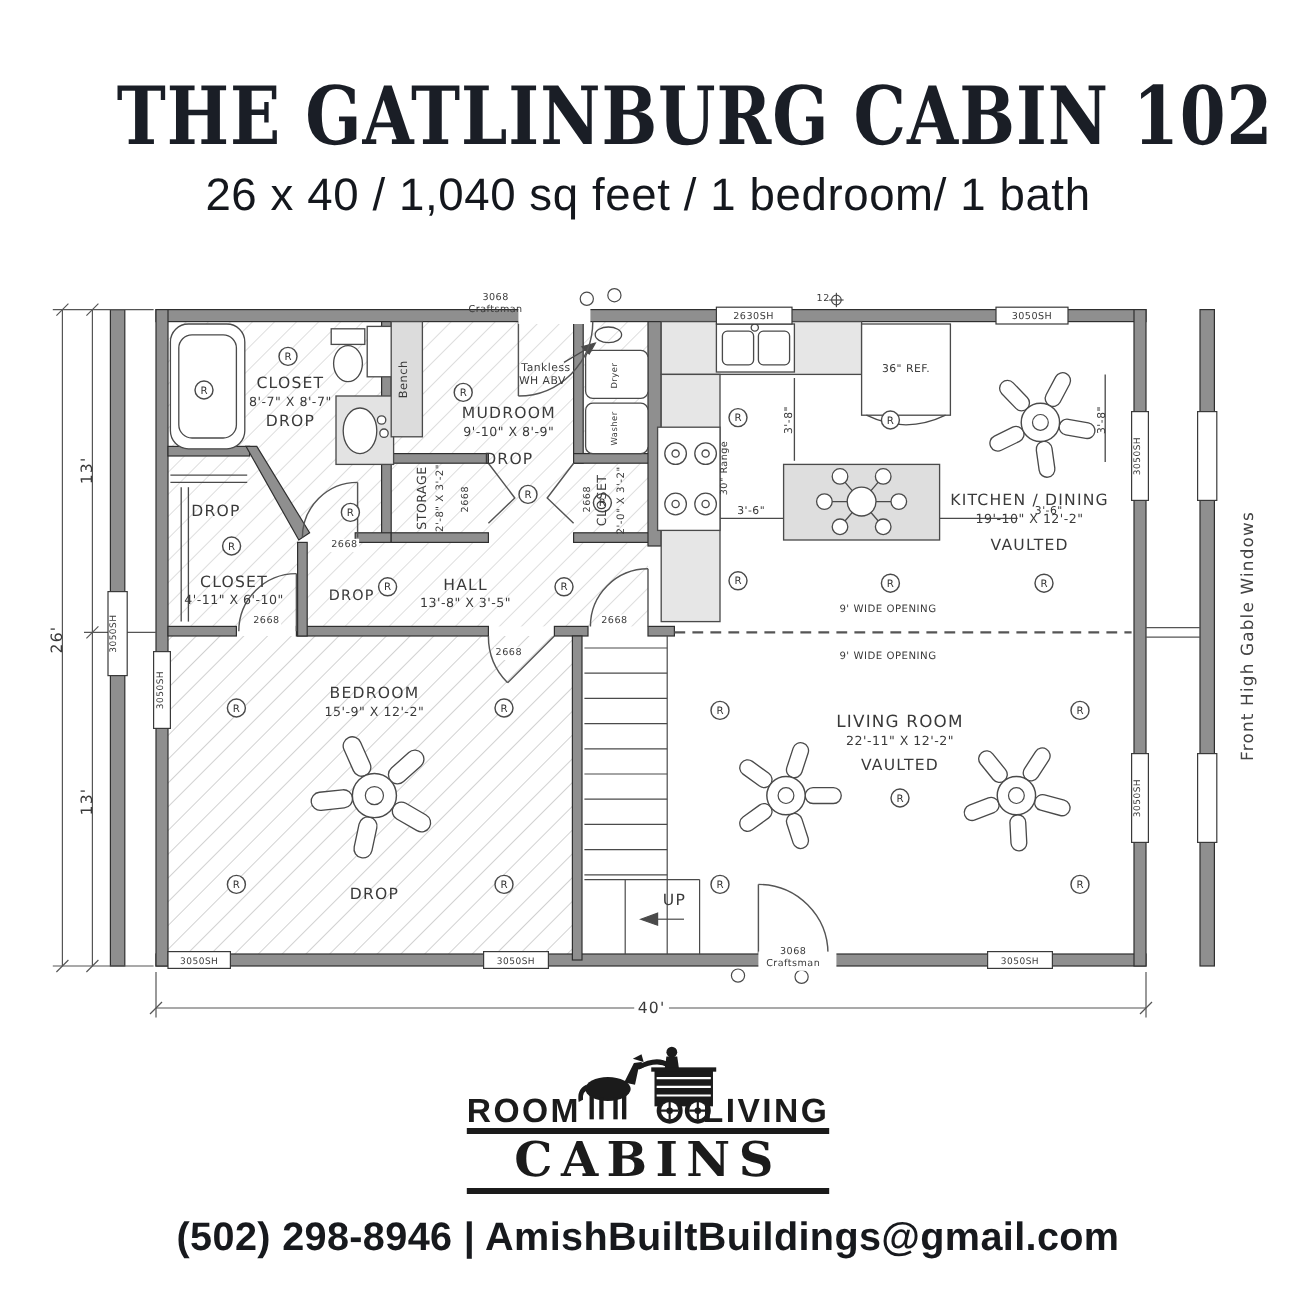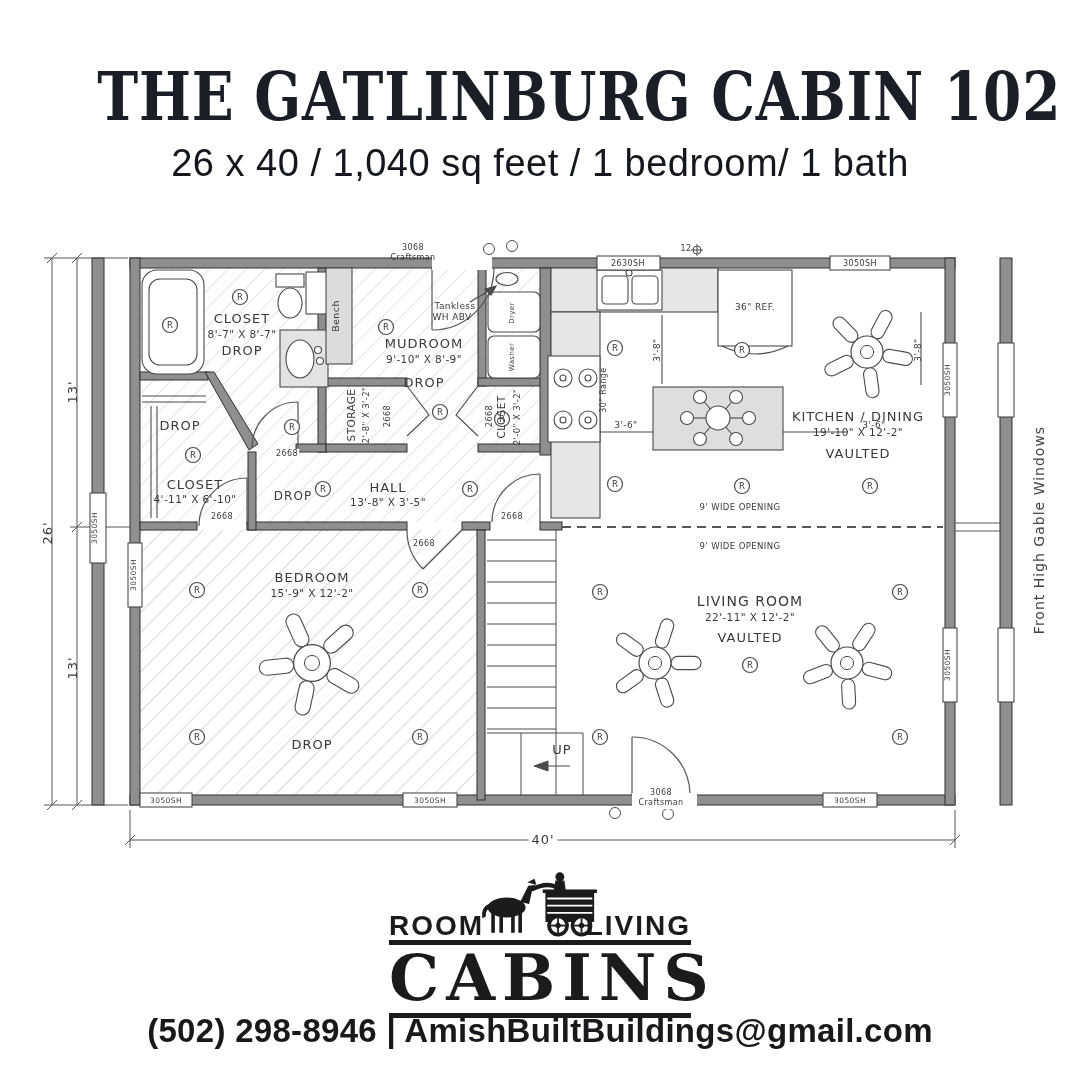--- a/index.html
+++ b/index.html
@@ -12,21 +12,21 @@
   .subtitle{margin-top:10px;font-size:38px;color:#14171d;letter-spacing:.5px;white-space:nowrap;}
   #plan-svg{position:absolute;left:0;top:0;}
   .logo{position:absolute;left:50%;top:866px;transform:translateX(-50%);width:302px;}
   .logo-row{position:relative;height:74px;}
   .logo-word{position:absolute;bottom:2px;font-weight:800;font-size:28px;letter-spacing:2px;
              color:#1b1b1b;line-height:.9;}
   .logo-word.left{left:0;}
   .logo-word.right{right:0;}
   .logo-horse{position:absolute;left:50%;bottom:0;transform:translateX(-50%);}
   .logo-bar{height:5px;background:#1b1b1b;}
-  .logo-main{font-family:"DejaVu Serif",serif;font-weight:700;font-size:63px;letter-spacing:7px;
+  .logo-main{font-family:"DejaVu Serif",serif;font-weight:700;font-size:40px;letter-spacing:7px;
              text-align:center;color:#1b1b1b;line-height:1.0;margin:2px 0 3px;white-space:nowrap;}
   .contact{position:absolute;left:0;right:0;top:1012px;text-align:center;font-weight:700;
            font-size:33px;color:#17191d;letter-spacing:.3px;white-space:nowrap;}
 </style>
 </head>
 <body>
 
 <div class="hdr">
   <span class="title">THE GATLINBURG CABIN 102</span>
   <div class="subtitle">26 x 40 / 1,040 sq feet / 1 bedroom/ 1 bath</div>

